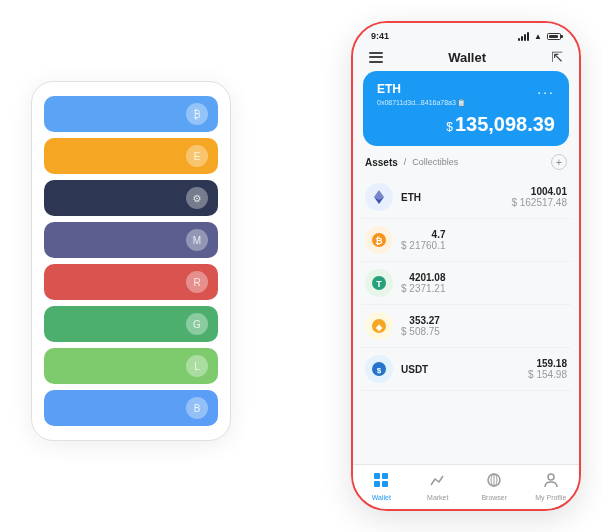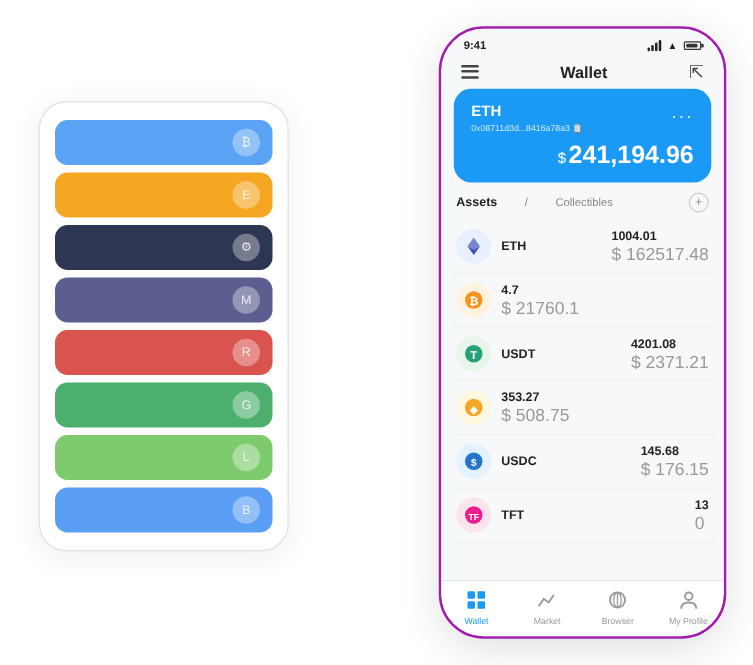--- a/index.html
+++ b/index.html
@@ -57,21 +57,21 @@
       color: rgba(255,255,255,0.8);
     }
 
     
     .phone {
       position: absolute;
       right: 0;
       top: 0;
       width: 230px;
       height: 490px;
-      border: 2px solid #a21caf;
+      border: 2px solid #ef4444;
       border-radius: 36px;
       background: #f7f8fa;
       overflow: hidden;
       box-shadow: 0 8px 32px rgba(0,0,0,0.12);
     }
 
     .phone-inner {
       width: 100%;
       height: 100%;
       display: flex;
@@ -210,21 +210,21 @@
     .assets-header {
       display: flex;
       justify-content: space-between;
       align-items: center;
       padding: 0 12px 6px;
       font-size: 9px;
       color: #888;
     }
     .assets-header-left {
       display: flex;
-      gap: 22px;
+      gap: 6px;
       align-items: center;
     }
     .assets-tab-active {
       color: #222;
       font-weight: 600;
       font-size: 10px;
     }
     .assets-add {
       width: 16px;
       height: 16px;
@@ -262,29 +262,29 @@
       margin-right: 8px;
       flex-shrink: 0;
     }
     .asset-name {
       font-size: 10px;
       font-weight: 600;
       color: #222;
       flex: 1;
     }
     .asset-amount {
-      text-align: left;
+      text-align: right;
     }
     .asset-amount-main {
       font-size: 10px;
       font-weight: 600;
       color: #222;
     }
     .asset-amount-usd {
-      font-size: 14px;
+      font-size: 10px;
       color: #999;
     }
 
     
     .bottom-bar {
       display: flex;
       background: #fff;
       border-top: 0.5px solid #e5e5e5;
       padding: 6px 0 8px;
     }
@@ -366,21 +366,21 @@
         <span class="nav-expand">⇱</span>
       </div>
 
       <div class="eth-card">
         <div class="eth-card-top">
           <span class="eth-card-title">ETH</span>
           <span class="eth-card-dots">...</span>
         </div>
         <div class="eth-card-addr">0x08711d3d...8416a78a3 📋</div>
         <div class="eth-card-balance">
-          <span class="dollar">$</span><span>241,194.96</span>
+          <span class="dollar">$</span><span>135,098.39</span>
         </div>
       </div>
 
       <div class="assets-header">
         <div class="assets-header-left">
           <span class="assets-tab-active">Assets</span>
           <span>/</span>
           <span>Collectibles</span>
         </div>
         <div class="assets-add">+</div>
@@ -412,21 +412,20 @@
               <div class="asset-amount-usd">$ 21760.1</div>
             </div>
           </div>
           <div class="asset-row">
             <div class="asset-icon" style="background: rgb(232, 245, 233);">
               <svg width="16" height="16" viewBox="0 0 16 16">
                 <circle cx="8" cy="8" r="7" fill="#26a17b"></circle>
                 <text x="8" y="12" text-anchor="middle" font-size="9" fill="white" font-weight="bold">T</text>
               </svg>
             </div>
-            <span class="asset-name">USDT</span>
             <div class="asset-amount">
               <div class="asset-amount-main">4201.08</div>
               <div class="asset-amount-usd">$ 2371.21</div>
             </div>
           </div>
           <div class="asset-row">
             <div class="asset-icon" style="background: rgb(255, 248, 225);">
               <svg width="16" height="16" viewBox="0 0 16 16">
                 <circle cx="8" cy="8" r="7" fill="#f5a623"></circle>
                 <text x="8" y="12" text-anchor="middle" font-size="8" fill="white" font-weight="bold">◈</text>
@@ -437,37 +436,24 @@
               <div class="asset-amount-usd">$ 508.75</div>
             </div>
           </div>
           <div class="asset-row">
             <div class="asset-icon" style="background: rgb(227, 242, 253);">
               <svg width="16" height="16" viewBox="0 0 16 16">
                 <circle cx="8" cy="8" r="7" fill="#2775ca"></circle>
                 <text x="8" y="12" text-anchor="middle" font-size="8" fill="white" font-weight="bold">$</text>
               </svg>
             </div>
-            <span class="asset-name">USDC</span>
+            <span class="asset-name">USDT</span>
             <div class="asset-amount">
-              <div class="asset-amount-main">145.68</div>
-              <div class="asset-amount-usd">$ 176.15</div>
-            </div>
-          </div>
-          <div class="asset-row">
-            <div class="asset-icon" style="background: rgb(252, 228, 236);">
-              <svg width="16" height="16" viewBox="0 0 16 16">
-                <circle cx="8" cy="8" r="7" fill="#e91e8c"></circle>
-                <text x="8" y="12" text-anchor="middle" font-size="7" fill="white" font-weight="bold">TF</text>
-              </svg>
-            </div>
-            <span class="asset-name">TFT</span>
-            <div class="asset-amount">
-              <div class="asset-amount-main">13</div>
-              <div class="asset-amount-usd">0</div>
+              <div class="asset-amount-main">159.18</div>
+              <div class="asset-amount-usd">$ 154.98</div>
             </div>
           </div>
         </div>
 
       <div class="bottom-bar">
       <div class="bottom-tab active">
             <span class="bottom-tab-icon"><svg width="18" height="18" viewBox="0 0 18 18">
                 <rect x="2" y="2" width="6" height="6" rx="1" fill="#1a9af5"></rect>
                 <rect x="10" y="2" width="6" height="6" rx="1" fill="#1a9af5"></rect>
                 <rect x="2" y="10" width="6" height="6" rx="1" fill="#1a9af5"></rect>

